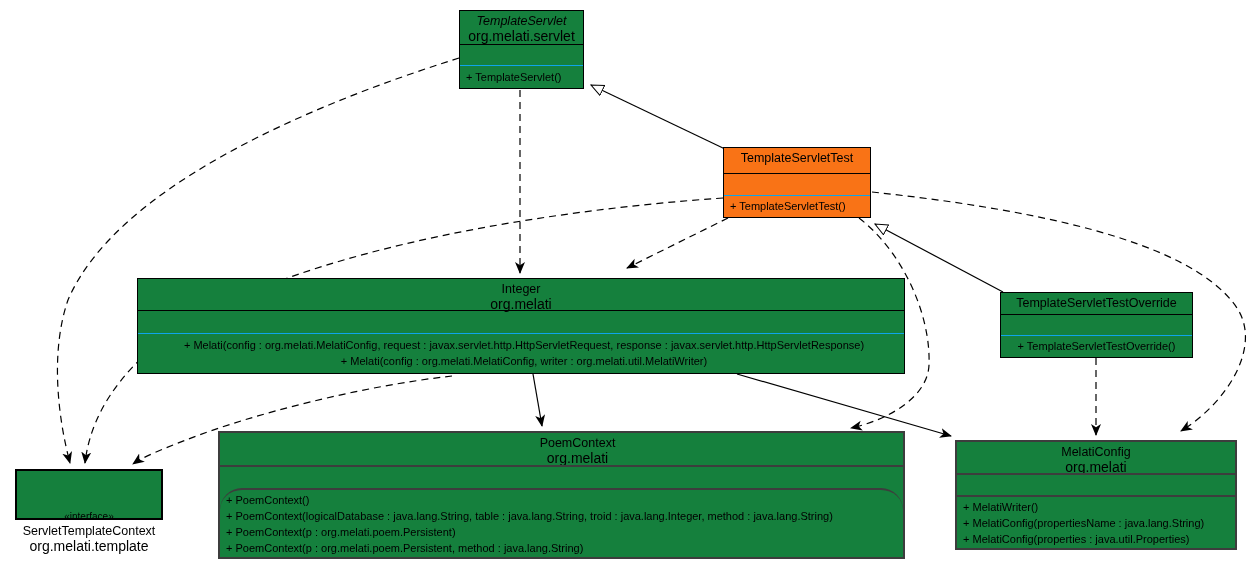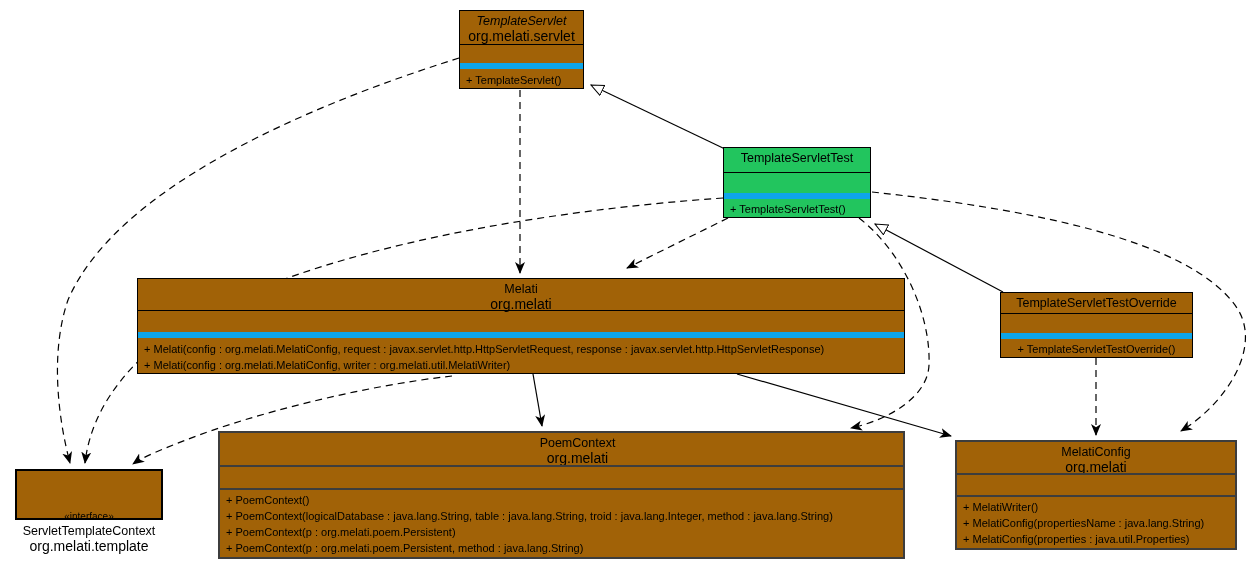--- a/index.html
+++ b/index.html
@@ -7,42 +7,42 @@
     position:relative;
     width:1256px;height:568px;
     background:#ffffff;
     font-family:"Liberation Sans","DejaVu Sans",sans-serif;
     color:#000;
     overflow:hidden;
   }
   #edges{position:absolute;left:0;top:0;pointer-events:none;}
   .uml-class{
     position:absolute;
-    background:#a16207;
+    background:#15803d;
     border:1px solid #000;
     box-sizing:border-box;
     display:flex;
     flex-direction:column;
   }
-  .uml-class.highlight{background:#22c55e;}
+  .uml-class.highlight{background:#f97316;}
   .uml-class.heavy{border:2px solid #3d3d3d;}
   .compartment{box-sizing:border-box;}
   .title-comp{
     text-align:center;
     padding-top:3px;
     line-height:1.15;
   }
   .class-name{font-size:12.5px;}
   .class-name.abstract{font-style:italic;}
   .pkg-name{font-size:14px;line-height:1.2;}
   .stereotype{font-size:10px;line-height:1.25;margin-top:38px;}
   .attrs-comp{border-top:1px solid #000;}
   .heavy .attrs-comp{border-top:2px solid #3d3d3d;}
   .methods-comp{
-    border-top:6px solid #0ea5e9;
+    border-top:1px solid #0ea5e9;
     padding:3px 0 0 6px;
     font-size:11px;
     line-height:16px;
     white-space:nowrap;
   }
   .heavy .methods-comp{border-top:2px solid #3d3d3d;}
   .iface-box .title-comp{padding-top:2px;}
 </style>
 </head>
 <body>
@@ -91,25 +91,25 @@
       <div class="class-name">TemplateServletTest</div>
     </div>
     <div class="compartment attrs-comp" style="height:22px;"></div>
     <div class="compartment methods-comp" style="flex:1;padding-top:2px;">
       <div>+ TemplateServletTest()</div>
     </div>
   </div>
 
   <div class="uml-class" style="left:137px;top:278px;width:768px;height:96px;">
     <div class="compartment title-comp" style="height:31px;">
-      <div class="class-name">Melati</div>
+      <div class="class-name">Integer</div>
       <div class="pkg-name">org.melati</div>
     </div>
     <div class="compartment attrs-comp" style="height:23px;"></div>
-    <div class="compartment methods-comp" style="flex:1;">
+    <div class="compartment methods-comp" style="flex:1;text-align:center;">
       <div>+ Melati(config : org.melati.MelatiConfig, request : javax.servlet.http.HttpServletRequest, response : javax.servlet.http.HttpServletResponse)</div>
       <div>+ Melati(config : org.melati.MelatiConfig, writer : org.melati.util.MelatiWriter)</div>
     </div>
   </div>
 
   <div class="uml-class" style="left:1000px;top:292px;width:193px;height:66px;">
     <div class="compartment title-comp" style="height:21px;">
       <div class="class-name">TemplateServletTestOverride</div>
     </div>
     <div class="compartment attrs-comp" style="height:21px;"></div>
@@ -117,21 +117,21 @@
       <div>+ TemplateServletTestOverride()</div>
     </div>
   </div>
 
   <div class="uml-class heavy" style="left:218px;top:431px;width:687px;height:128px;">
     <div class="compartment title-comp" style="height:32px;margin-left:32px;">
       <div class="class-name">PoemContext</div>
       <div class="pkg-name">org.melati</div>
     </div>
     <div class="compartment attrs-comp" style="height:23px;"></div>
-    <div class="compartment methods-comp" style="flex:1;padding-top:2px;">
+    <div class="compartment methods-comp" style="flex:1;padding-top:2px;border-radius:22px;">
       <div>+ PoemContext()</div>
       <div>+ PoemContext(logicalDatabase : java.lang.String, table : java.lang.String, troid : java.lang.Integer, method : java.lang.String)</div>
       <div>+ PoemContext(p : org.melati.poem.Persistent)</div>
       <div>+ PoemContext(p : org.melati.poem.Persistent, method : java.lang.String)</div>
     </div>
   </div>
 
   <div class="uml-class heavy" style="left:955px;top:440px;width:282px;height:110px;">
     <div class="compartment title-comp" style="height:31px;">
       <div class="class-name">MelatiConfig</div>

